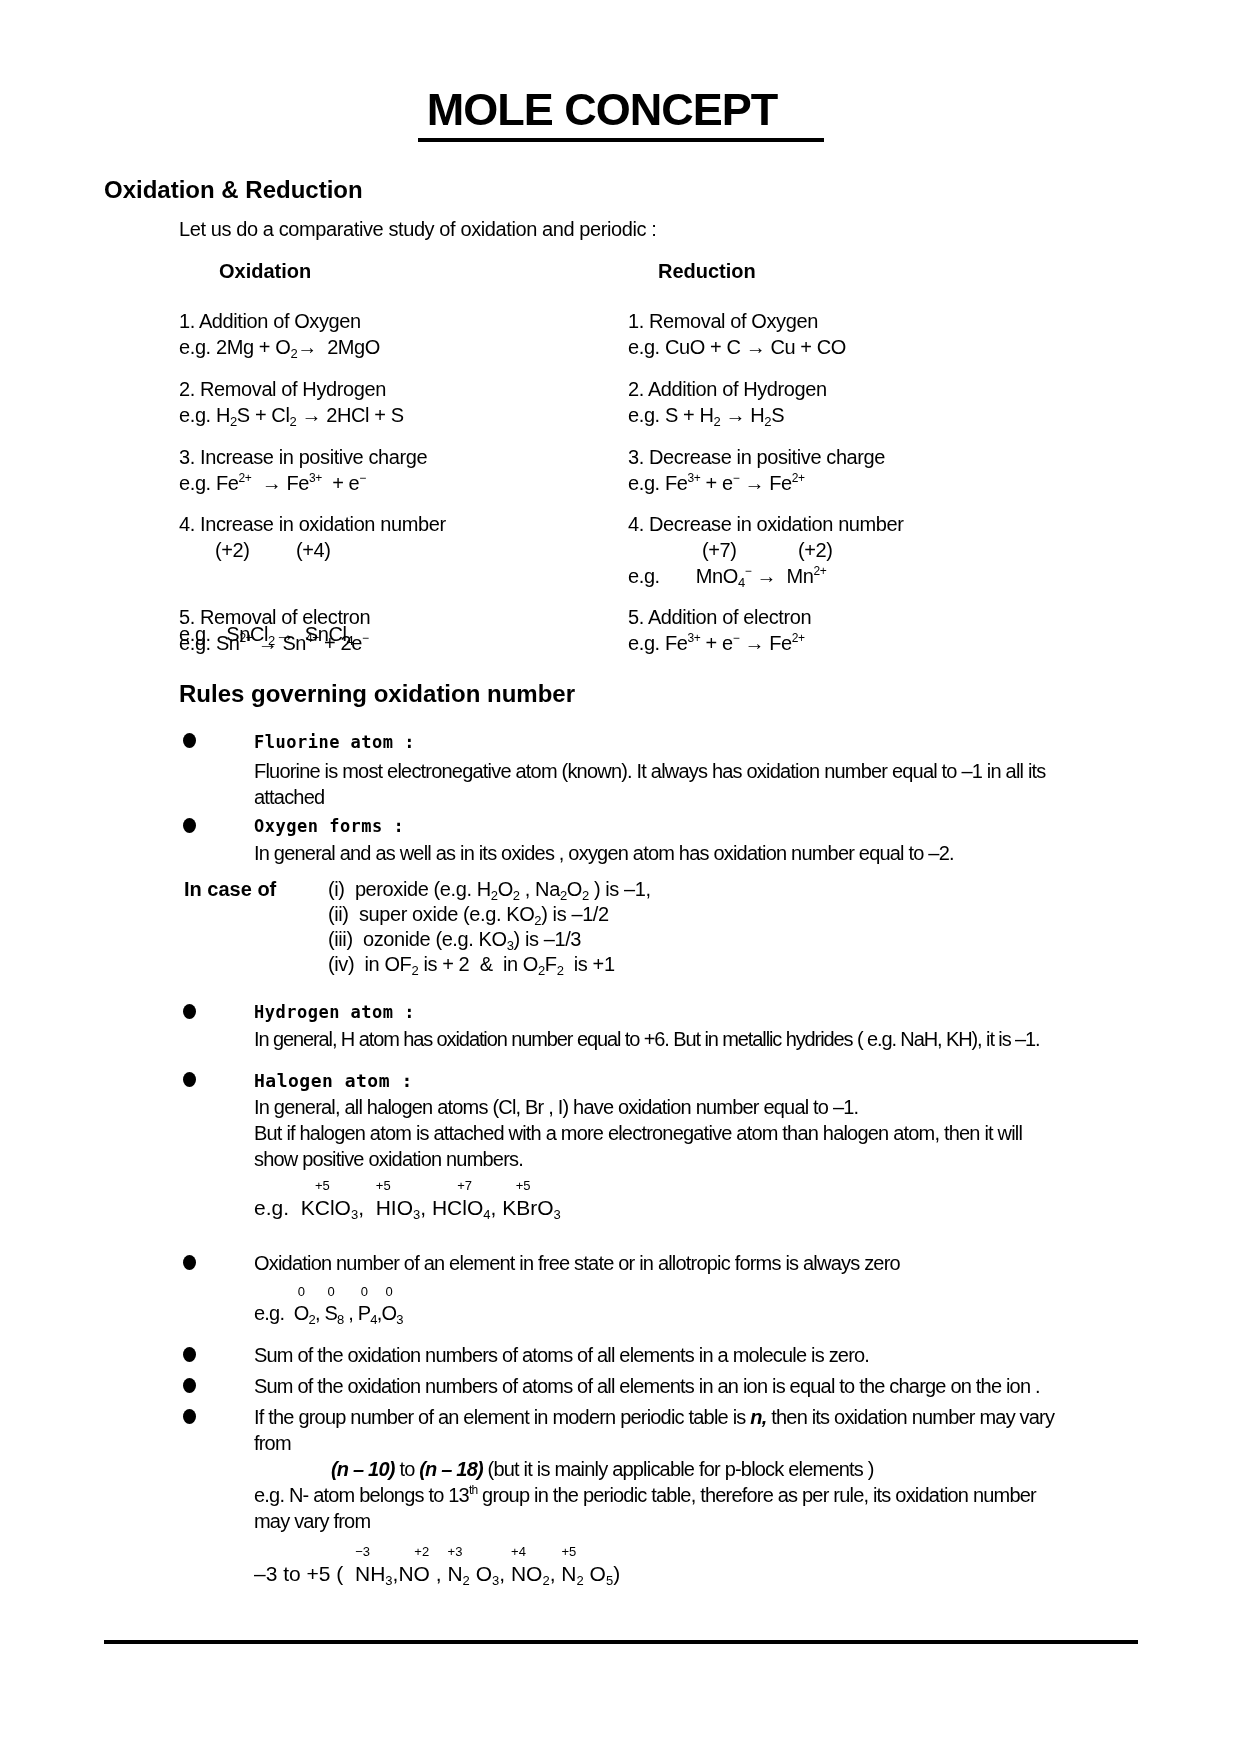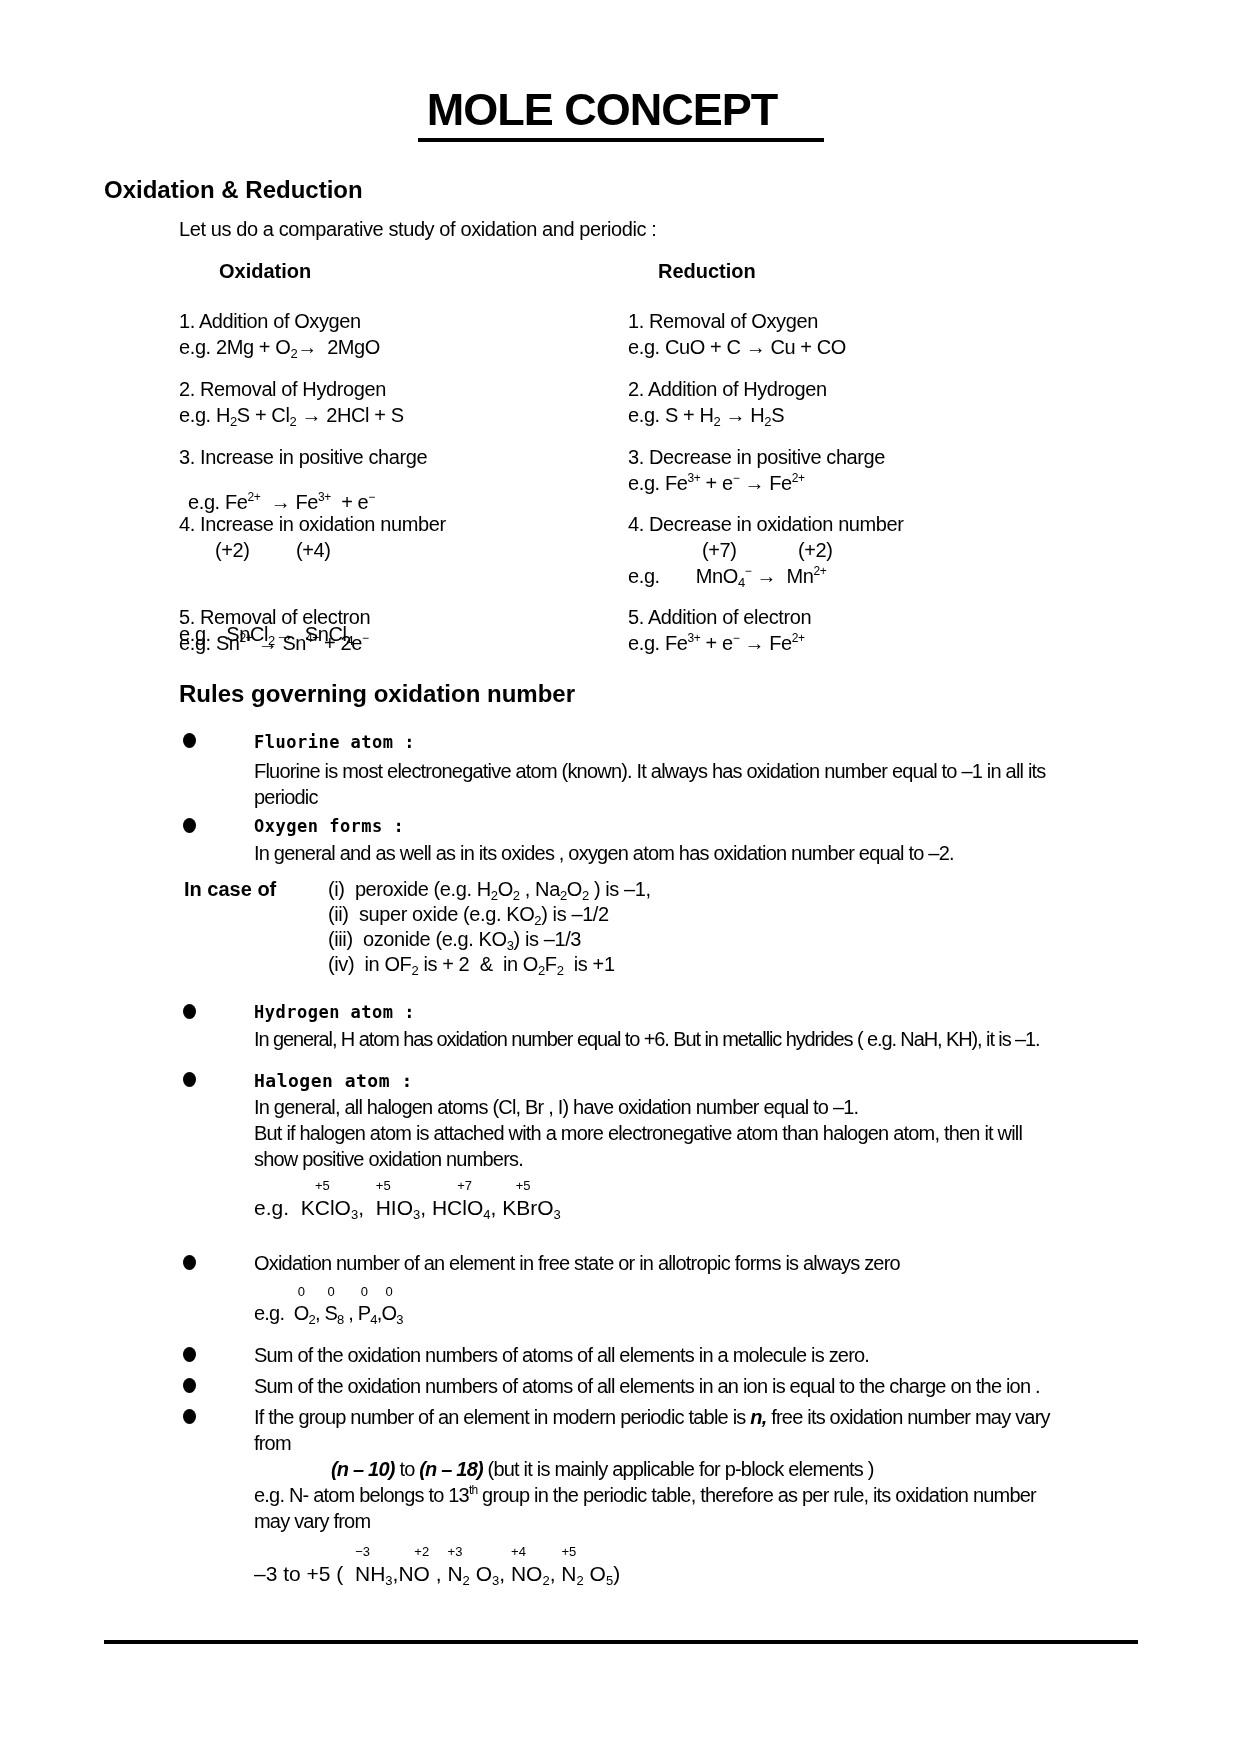--- a/index.html
+++ b/index.html
@@ -40,21 +40,21 @@
 <div class="abs colhead" style="left:658px; top:260px;">Reduction</div>
 
 <div>
   <div class="abs body" style="left:179px; top:310px;">1. Addition of Oxygen</div>
   <div class="abs body" style="left:179px; top:336px;">e.g. 2Mg + O<sub>2</sub>→&nbsp; 2MgO</div>
 
   <div class="abs body" style="left:179px; top:378px;">2. Removal of Hydrogen</div>
   <div class="abs body" style="left:179px; top:404px;">e.g. H<sub>2</sub>S + Cl<sub>2</sub> → 2HCl + S</div>
 
   <div class="abs body" style="left:179px; top:446px;">3. Increase in positive charge</div>
-  <div class="abs body" style="left:188px; top:472px;margin-top:19px;">e.g. Fe<sup>2+</sup> &nbsp;→ Fe<sup>3+</sup> &nbsp;+ e<sup>−</sup></div>
+  <div class="abs body" style="left:179px; top:472px;">e.g. Fe<sup>2+</sup> &nbsp;→ Fe<sup>3+</sup> &nbsp;+ e<sup>−</sup></div>
 
   <div class="abs body" style="left:179px; top:513px;">4. Increase in oxidation number</div>
   <div class="abs body" style="left:215px; top:539px;">(+2)</div>
   <div class="abs body" style="left:296px; top:539px;">(+4)</div>
   <div class="abs body" style="left:179px; top:596px;margin-top:27px;">e.g. &nbsp; SnCl<sub>2</sub>→&nbsp; SnCl<sub>4</sub></div>
 
   <div class="abs body" style="left:179px; top:606px;">5. Removal of electron</div>
   <div class="abs body" style="left:179px; top:632px;">e.g. Sn<sup>2+</sup> → Sn<sup>4+</sup> + 2e<sup>−</sup></div>
 </div>
 
@@ -75,21 +75,21 @@
 
   <div class="abs body" style="left:628px; top:606px;">5. Addition of electron</div>
   <div class="abs body" style="left:628px; top:632px;">e.g. Fe<sup>3+</sup> + e<sup>−</sup> → Fe<sup>2+</sup></div>
 </div>
 
 <div class="abs h2" style="left:179px; top:680px;">Rules governing oxidation number</div>
 
 <div class="abs bullet" style="left:183px; top:733px;"></div>
 <div class="abs mono-label" style="left:254px; top:732px;">Fluorine atom :</div>
 <div class="abs narrow" style="left:254px; top:760px;">Fluorine is most electronegative atom (known). It  always has oxidation number equal to –1 in all its</div>
-<div class="abs narrow" style="left:254px; top:786px;">periodic</div>
+<div class="abs narrow" style="left:254px; top:786px;">attached</div>
 
 <div class="abs bullet" style="left:183px; top:818px;"></div>
 <div class="abs mono-label" style="left:254px; top:816px;">Oxygen forms :</div>
 <div class="abs narrow" style="left:254px; top:842px;">In general and as well as in its oxides , oxygen atom has oxidation number equal to –2.</div>
 
 <div class="abs" style="left:184px; top:878px; font-size:20px; font-weight:bold;">In case of</div>
 <div class="abs body" style="left:328px; top:878px;">(i) &nbsp;peroxide (e.g. H<sub>2</sub>O<sub>2</sub> , Na<sub>2</sub>O<sub>2</sub> ) is –1,</div>
 <div class="abs body" style="left:328px; top:903px;">(ii) &nbsp;super oxide (e.g. KO<sub>2</sub>) is –1/2</div>
 <div class="abs body" style="left:328px; top:928px;">(iii) &nbsp;ozonide (e.g. KO<sub>3</sub>) is –1/3</div>
 <div class="abs body" style="left:328px; top:953px;">(iv) &nbsp;in OF<sub>2</sub> is + 2 &nbsp;&amp; &nbsp;in O<sub>2</sub>F<sub>2</sub> &nbsp;is +1</div>
@@ -121,21 +121,21 @@
   <span class="onum">P<span class="ox">0</span></span><sub>4</sub>,<span class="onum">O<span class="ox">0</span></span><sub>3</sub>
 </div>
 
 <div class="abs bullet" style="left:183px; top:1347px;"></div>
 <div class="abs narrow" style="left:254px; top:1344px;">Sum of the oxidation numbers of atoms of all elements in a molecule is zero.</div>
 
 <div class="abs bullet" style="left:183px; top:1378px;"></div>
 <div class="abs narrow" style="left:254px; top:1375px;">Sum of the oxidation numbers of atoms of all elements in an ion is equal to the charge on the ion .</div>
 
 <div class="abs bullet" style="left:183px; top:1409px;"></div>
-<div class="abs narrow" style="left:254px; top:1406px;"><span>If the group number of an element in modern periodic table is </span><b><i>n,</i></b><span> free its oxidation number may vary</span></div>
+<div class="abs narrow" style="left:254px; top:1406px;"><span>If the group number of an element in modern periodic table is </span><b><i>n,</i></b><span> then its oxidation number may vary</span></div>
 <div class="abs narrow" style="left:254px; top:1432px;">from</div>
 <div class="abs narrow" style="left:331px; top:1458px;"><b><i>(n – 10)</i></b><span> to </span><b><i>(n – 18)</i></b><span> (but it is mainly applicable for p-block elements )</span></div>
 <div class="abs narrow" style="left:254px; top:1484px;"><span>e.g.  N- atom belongs to 13</span><sup>th</sup><span> group in the periodic table, therefore as per rule, its oxidation number</span></div>
 <div class="abs narrow" style="left:254px; top:1510px;">may vary from</div>
 
 <div class="abs formula" style="left:254px; top:1562px;">
   <span>–3 to +5 (</span>&nbsp;
   <span class="onum">N<span class="ox">−3</span></span>H<sub>3</sub>,N<span class="onum">O<span class="ox">+2</span></span>&nbsp;,
   <span class="onum">N<span class="ox">+3</span></span><sub>2</sub> O<sub>3</sub>,
   <span class="onum">N<span class="ox">+4</span></span>O<sub>2</sub>,

